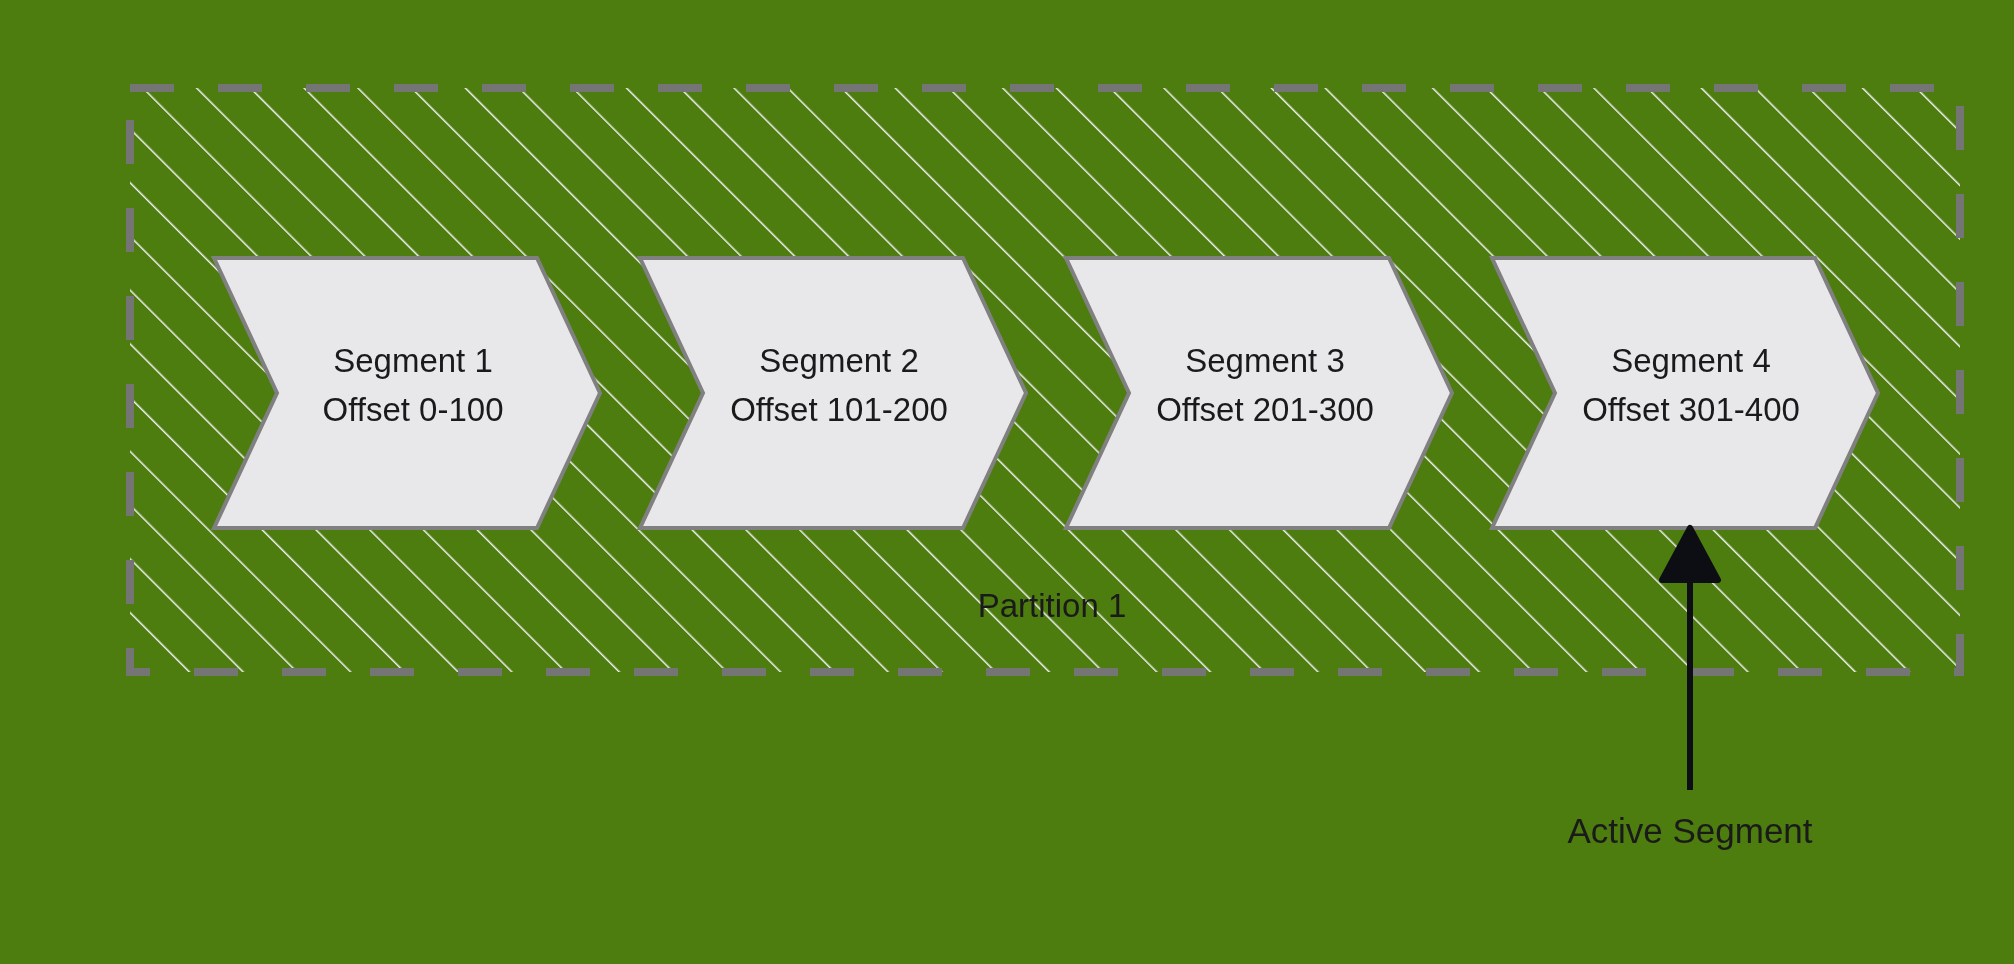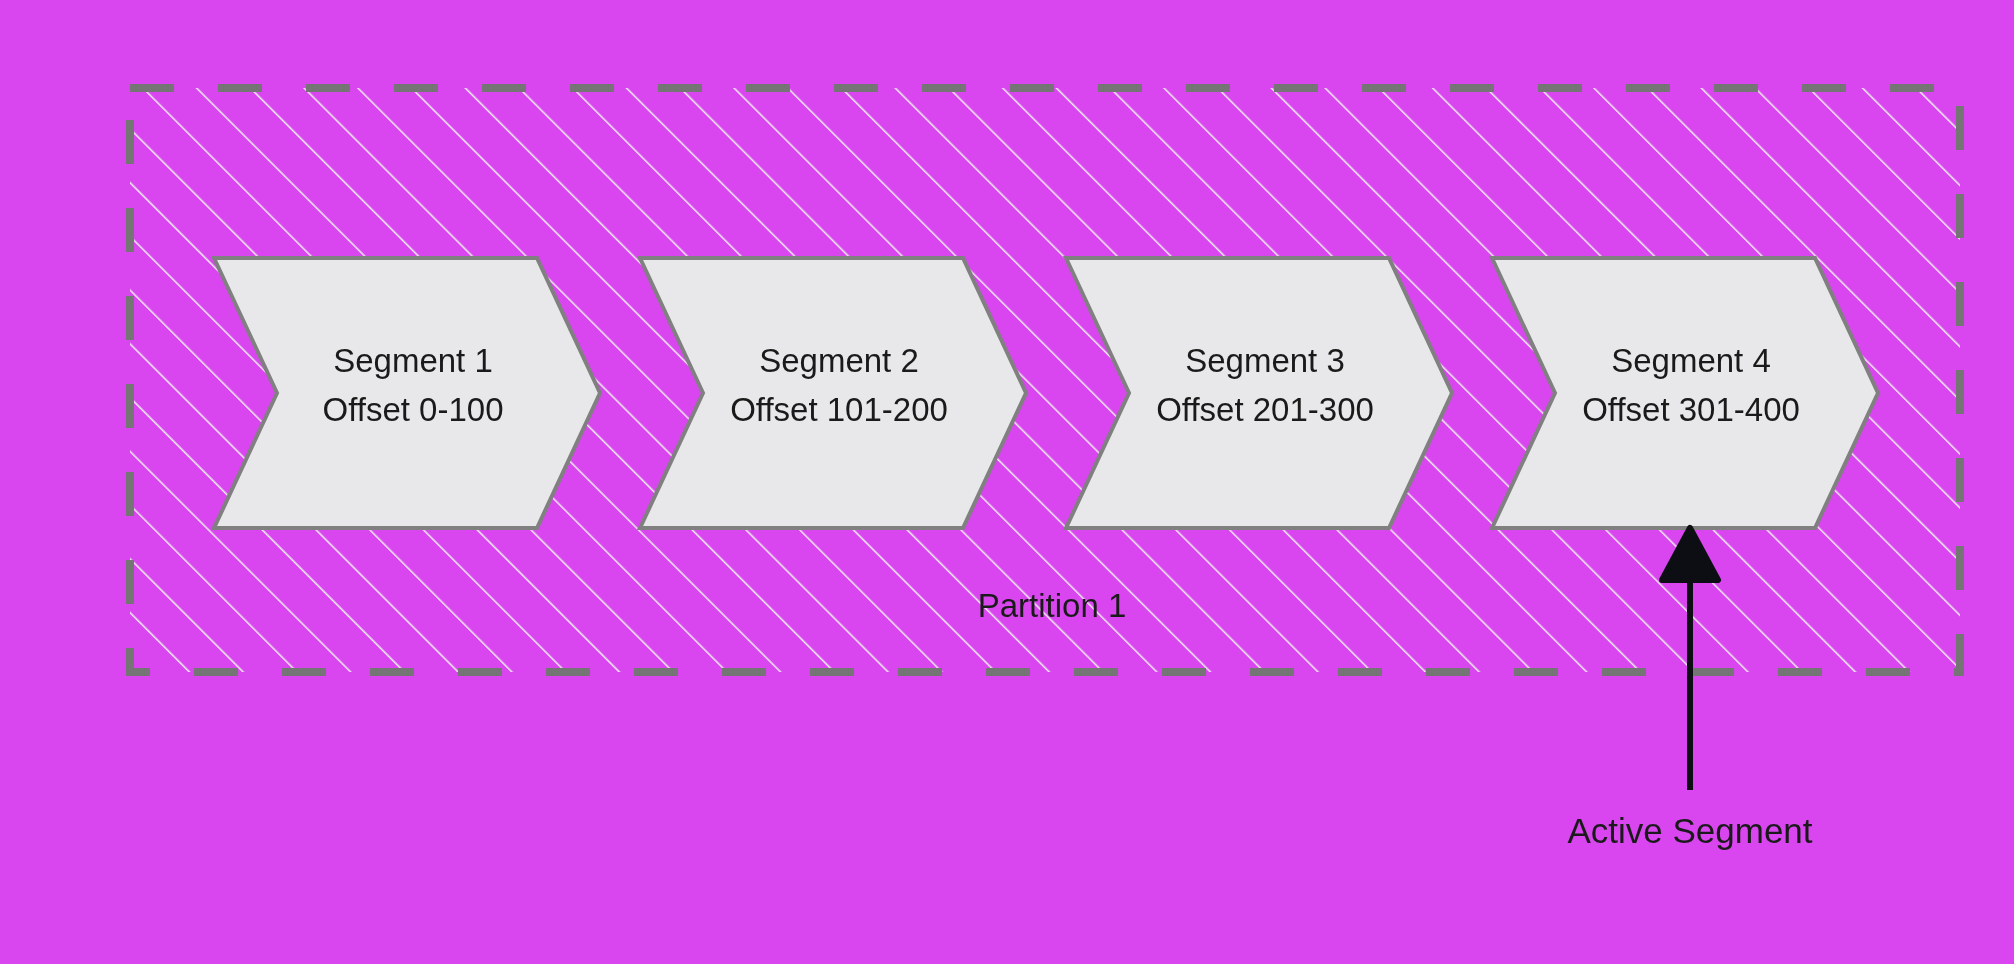--- a/index.html
+++ b/index.html
@@ -7,21 +7,21 @@
     padding: 0;
     background: #ffffff;
   }
   body {
     font-family: "Liberation Sans", sans-serif;
   }
   #canvas {
     position: relative;
     width: 2014px;
     height: 964px;
-    background: #d946ef;
+    background: #4d7c0f;
     overflow: hidden;
   }
   #diagram-svg {
     position: absolute;
     left: 0;
     top: 0;
     width: 2014px;
     height: 964px;
   }
   .seg-label {

